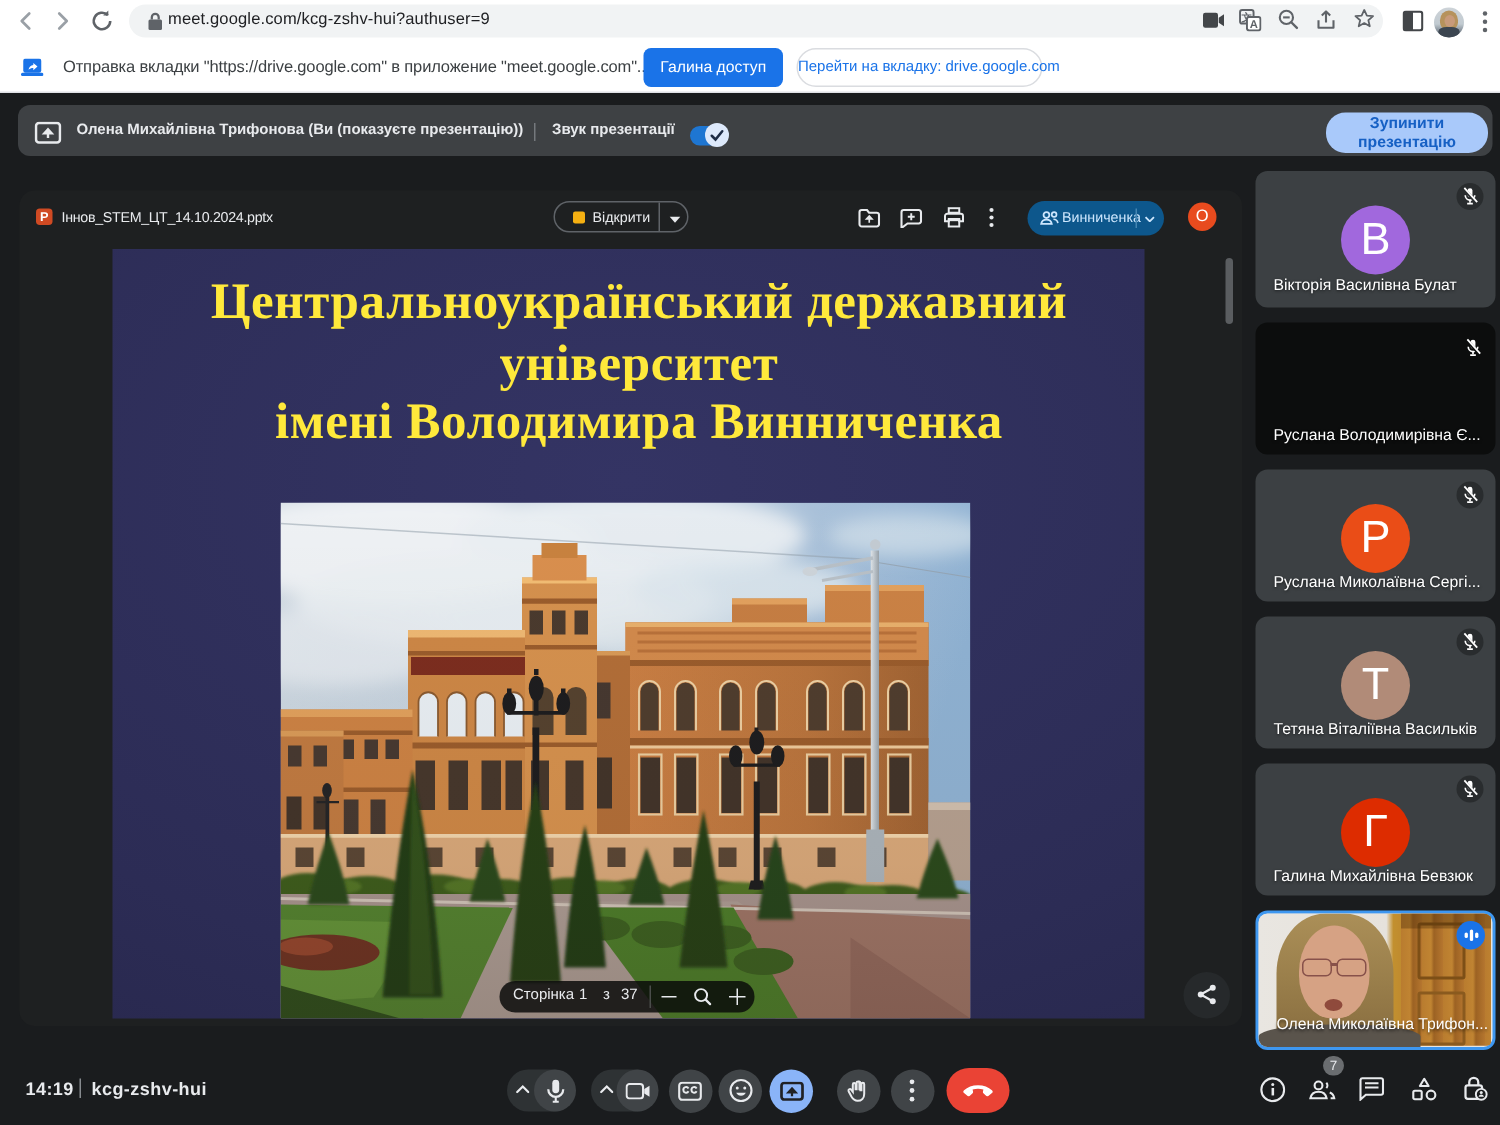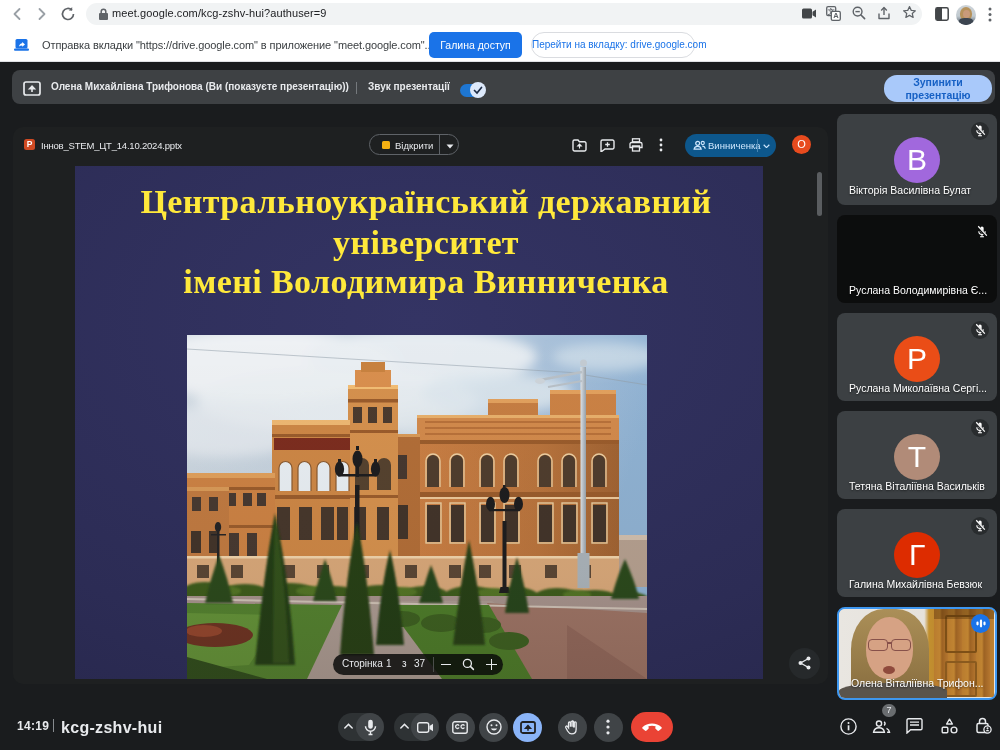--- a/index.html
+++ b/index.html
@@ -42,21 +42,21 @@
 
   
   .tile { position:absolute; left:837px; width:160px; border-radius:8px; background:#3c4043; }
   .tname { position:absolute; left:12px; font-size:10.5px; color:#fff; white-space:nowrap; text-shadow:0 1px 2px rgba(0,0,0,0.6); }
   .circ { position:absolute; left:57px; top:23px; width:46px; height:46px; border-radius:50%; color:#fff; font-size:30px; text-align:center; line-height:46px; }
   .micoff { position:absolute; right:8px; top:8px; width:18px; height:18px; border-radius:50%; background:#292c2e; }
 
   
   #bottombar { left:0; top:695px; width:1000px; height:55px; }
   #btime { left:17px; top:719px; font-size:12px; color:#e8eaed; font-weight:bold; letter-spacing:0.3px; }
-  #bcode { left:61px; top:719px; font-size:16px; color:#e8eaed; font-weight:bold; letter-spacing:0.3px; }
+  #bcode { left:61px; top:719px; font-size:12px; color:#e8eaed; font-weight:bold; letter-spacing:0.3px; }
   .ctrl { position:absolute; top:713px; width:29px; height:29px; border-radius:50%; background:#404447; }
   .chevpill { position:absolute; top:713px; height:28px; background:#2e3234; border-radius:14px; }
 </style>
 </head>
 <body>
 <div id="root">
 
   <div class="abs" id="topbar">
     <svg class="abs" style="left:9px;top:6px" width="16" height="16" viewBox="0 0 16 16">
         <path d="M10.5 3 5.5 8l5 5" stroke="#9aa0a6" stroke-width="1.8" fill="none" stroke-linecap="round" stroke-linejoin="round"></path>
@@ -598,21 +598,21 @@
 
       <div class="abs" style="left:0px;top:74px;width:108px;height:18px;border-radius:45% 45% 0 0;background:#5a544c"></div>
     </div>
     <div class="abs" style="right:5px;top:5px;width:19px;height:19px;border-radius:50%;background:#1a73e8">
       <svg style="position:absolute;left:4.5px;top:5px" width="10" height="9" viewBox="0 0 10 9">
           <rect x="0.4" y="2.6" width="2.2" height="3.8" rx="1.1" fill="#fff"></rect>
           <rect x="3.9" y="0.6" width="2.2" height="7.8" rx="1.1" fill="#fff"></rect>
           <rect x="7.4" y="2.6" width="2.2" height="3.8" rx="1.1" fill="#fff"></rect>
         </svg>
     </div>
-    <div class="tname" style="top:68px">Олена Віталіївна Трифон...</div>
+    <div class="tname" style="top:68px">Олена Миколаївна Трифон...</div>
   </div>
 
   <div class="abs" id="bottombar"></div>
   <div class="abs" id="btime">14:19</div>
   <div class="abs" style="left:52.5px;top:719px;width:1.5px;height:13px;background:#878b8f"></div>
   <div class="abs" id="bcode">kcg-zshv-hui</div>
 
   <div class="chevpill" style="left:338px;width:45px"></div>
   <svg class="abs" style="left:344px;top:723px" width="9" height="6" viewBox="0 0 11 7">
       <path d="M1 6l4.5-4.5L10 6" stroke="#e8eaed" stroke-width="1.8" fill="none" stroke-linecap="round"></path>

